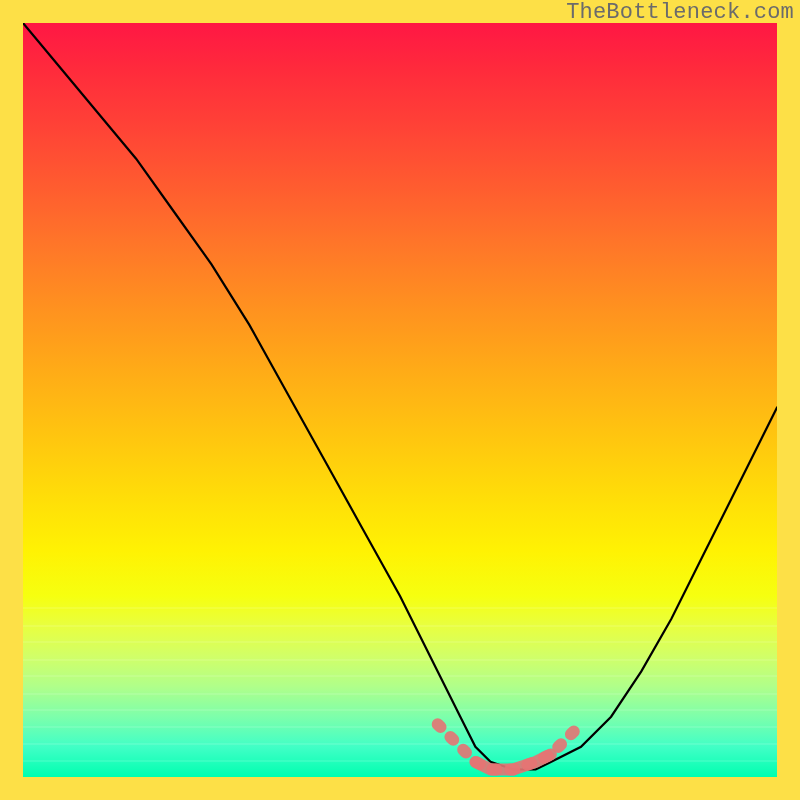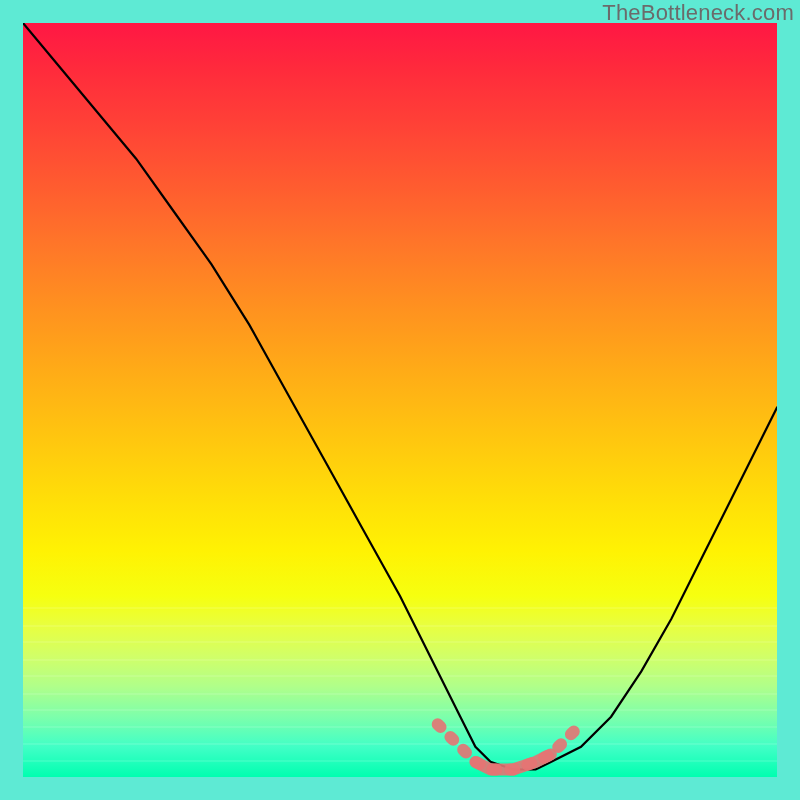--- a/index.html
+++ b/index.html
@@ -8,21 +8,22 @@
     width: 800px;
     height: 800px;
     background: #000;
     overflow: hidden;
     font-family: Arial, Helvetica, sans-serif;
   }
   .chart-wrap {
     position: relative;
     width: 800px;
     height: 800px;
-    background: #5eead4;
+    background: #fde047;
+    font-family: Liberation Mono, monospace;
   }
   .plot-area {
     position: absolute;
     left: 23px;
     top: 23px;
     width: 754px;
     height: 754px;
     overflow: hidden;
   }
   .gradient-bg {

